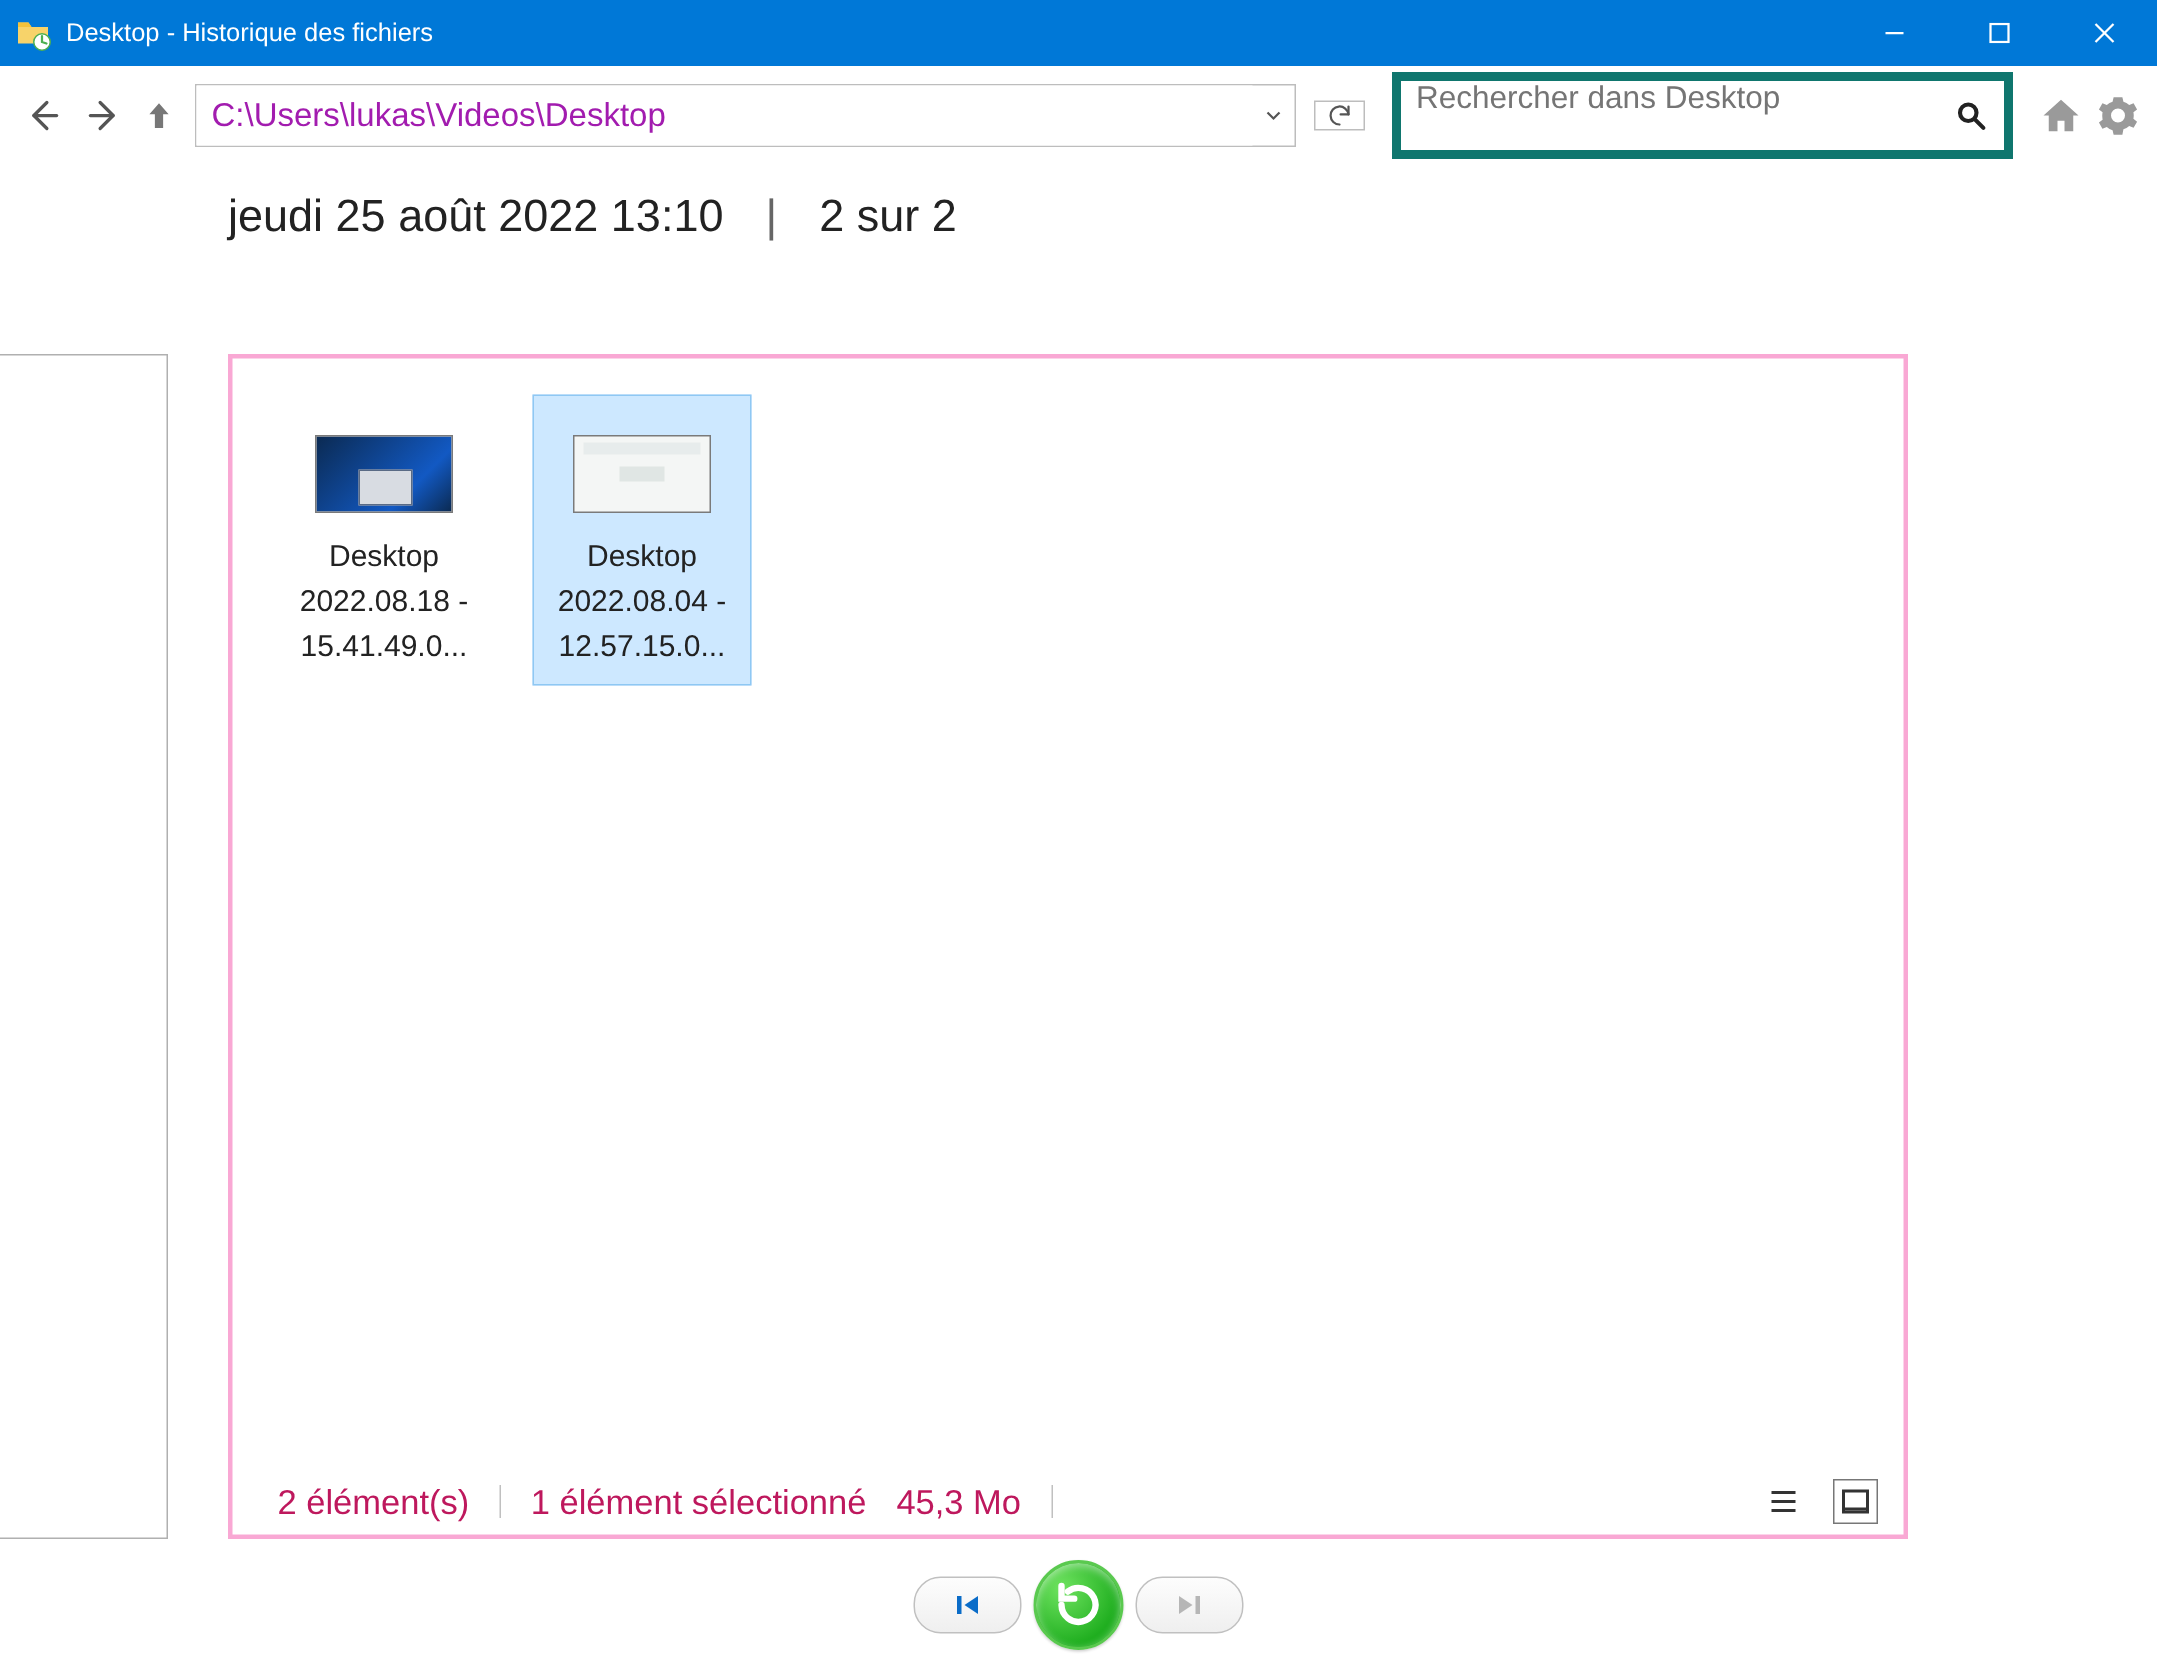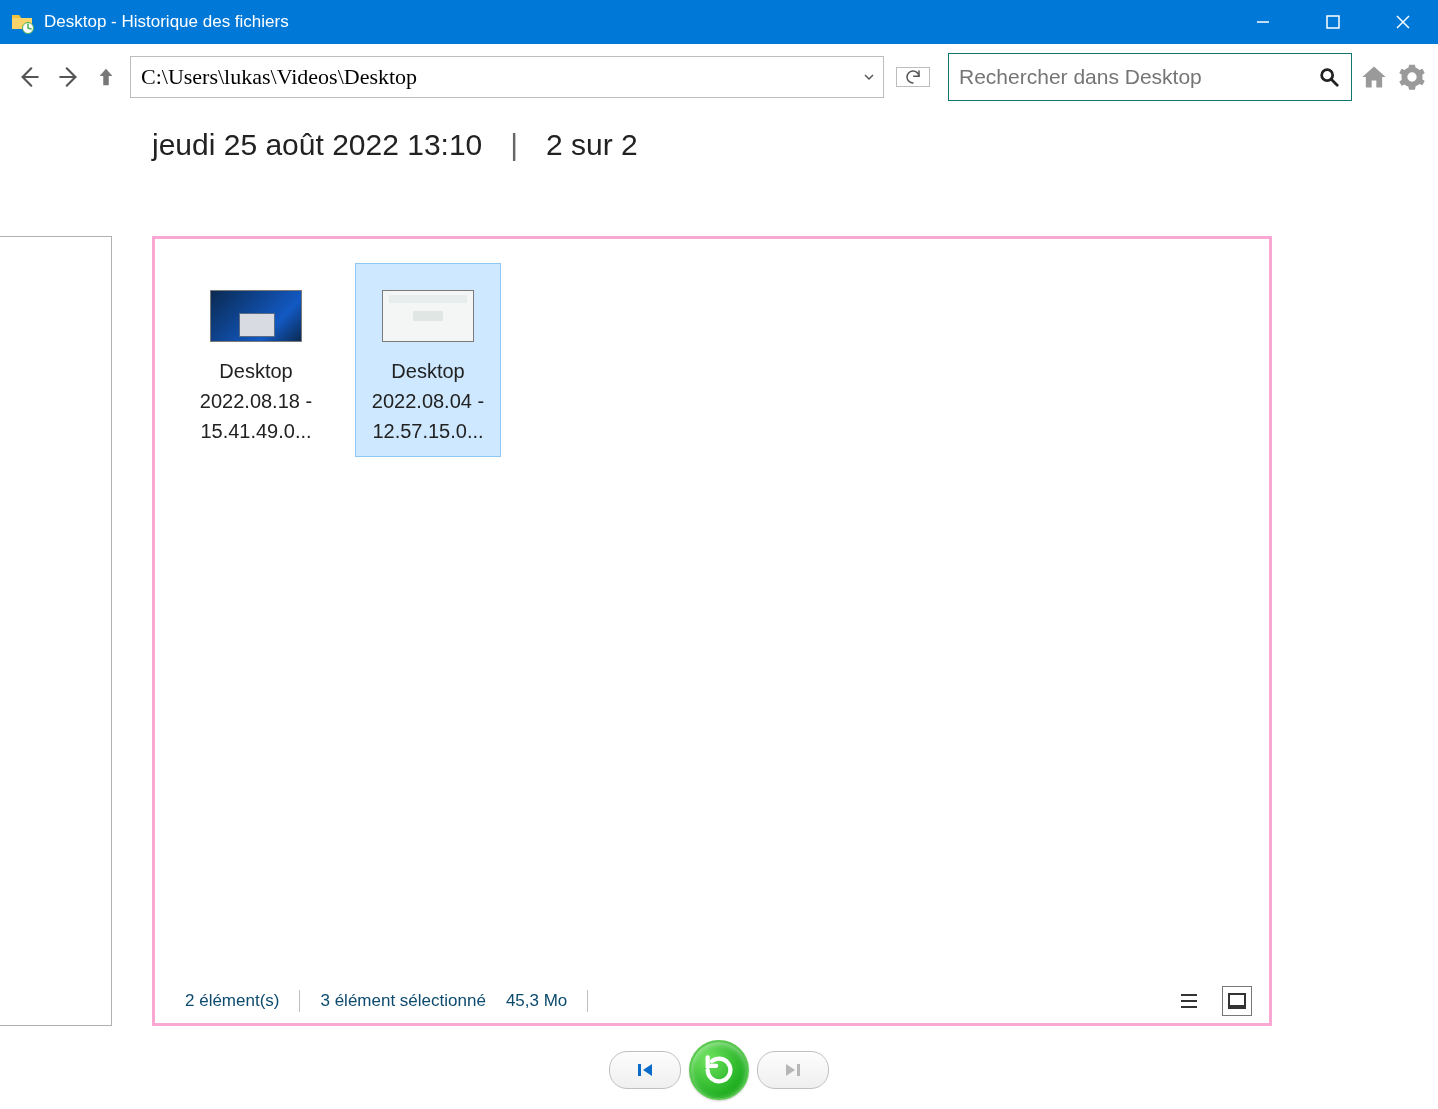--- a/index.html
+++ b/index.html
@@ -78,43 +78,43 @@
     background: #fff;
     align-items: stretch;
     margin: 0 6px;
   }
   .address-input {
     flex: 1;
     border: none;
     outline: none;
     padding: 0 10px;
     font-size: 22px;
-    font-family: Liberation Serif, serif;
-    color: #000000;
+    font-family: Liberation Sans, sans-serif;
+    color: #a21caf;
   }
   .address-drop {
     width: 28px;
     display:flex; align-items:center; justify-content:center;
     color:#555;
   }
   .refresh-btn {
     width: 32px;
     border: 1px solid #bdbdbd;
     display:flex; align-items:center; justify-content:center;
     margin-right: 12px;
     color:#555;
   }
   .search-wrap {
     width: 402px;
     height: 46px;
-    border: 1px solid #0f766e;
-    display: flex;
-    align-items: center;
+    border: 6px solid #0f766e;
+    display: flex;
+    align-items: flex-start;
     background: #fff;
-    margin-right: 0;
+    margin-right: 10px;
   }
   .search-input {
     flex: 1;
     border: none;
     outline: none;
     font-size: 21px;
     color: #666;
     padding: 0 10px;
     font-family: inherit;
   }
@@ -204,22 +204,22 @@
   }
   .thumb.light::after{
     content:""; position:absolute; left:30px; top:20px; width:30px; height:10px; background:#e0e6e4;
   }
   .file-label { color:#222; word-break: break-word;}
   
   .status-bar {
     height: 44px;
     display:flex;
     align-items:center;
-    font-size: 17px;
-    color:#0c4a6e;
+    font-size: 23px;
+    color:#be185d;
     padding: 0 18px 0 30px;
     gap: 20px;
   }
   .status-sep {
     width:1px; height:22px; background:#c0c0c0;
   }
   .status-spacer { flex:1; }
   .view-toggle {
     width:28px; height:28px;
     display:flex; align-items:center; justify-content:center;
@@ -359,21 +359,21 @@
         <div class="file-label">Desktop 2022.08.18 - 15.41.49.0...</div>
       </div>
       <div class="file-item selected">
         <div class="thumb light"></div>
         <div class="file-label">Desktop 2022.08.04 - 12.57.15.0...</div>
       </div>
     </div>
   <div class="status-bar">
     <span>2 élément(s)</span>
     <span class="status-sep"></span>
-    <span>3 élément sélectionné</span>
+    <span>1 élément sélectionné</span>
     <span>45,3 Mo</span>
     <span class="status-sep"></span>
     <span class="status-spacer"></span>
     <div class="view-toggle">
       <svg width="20" height="20" viewBox="0 0 20 20" stroke="#333" stroke-width="2">
           <line x1="2" y1="4" x2="18" y2="4"></line>
           <line x1="2" y1="10" x2="18" y2="10"></line>
           <line x1="2" y1="16" x2="18" y2="16"></line>
         </svg>
     </div>

